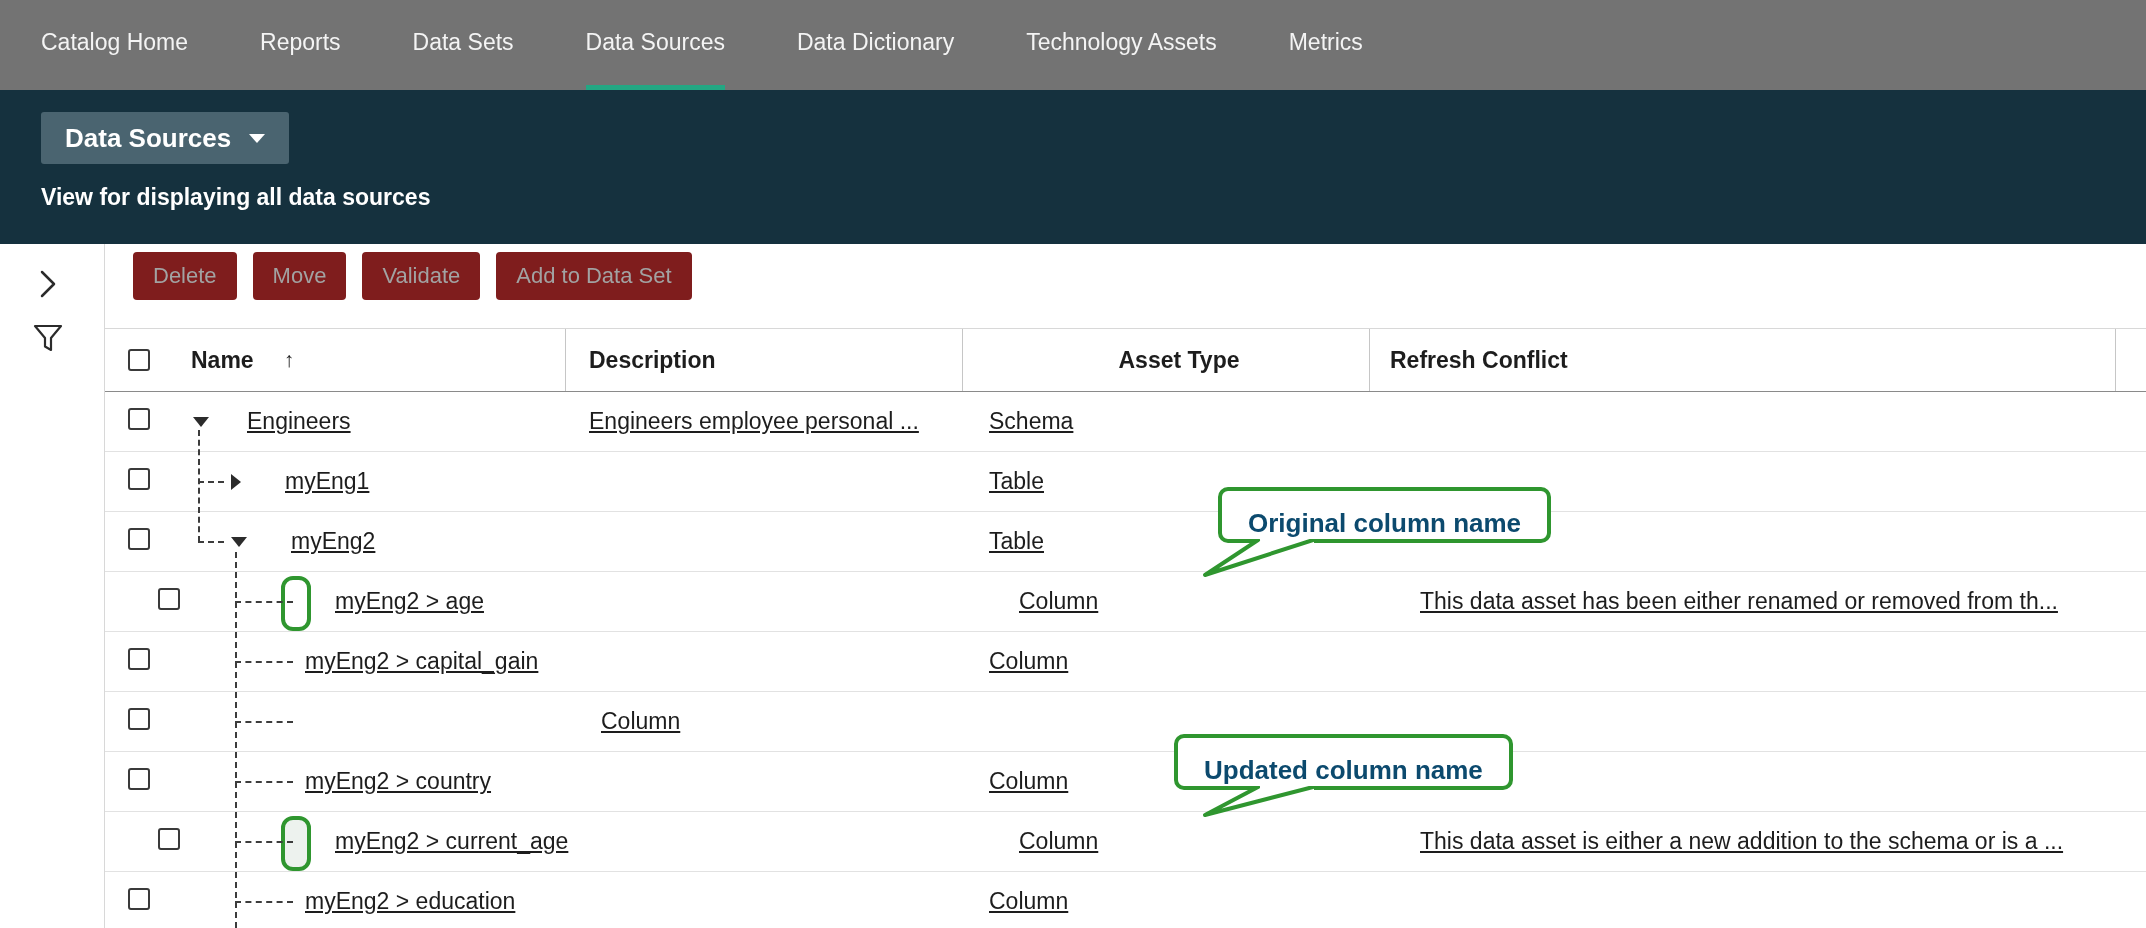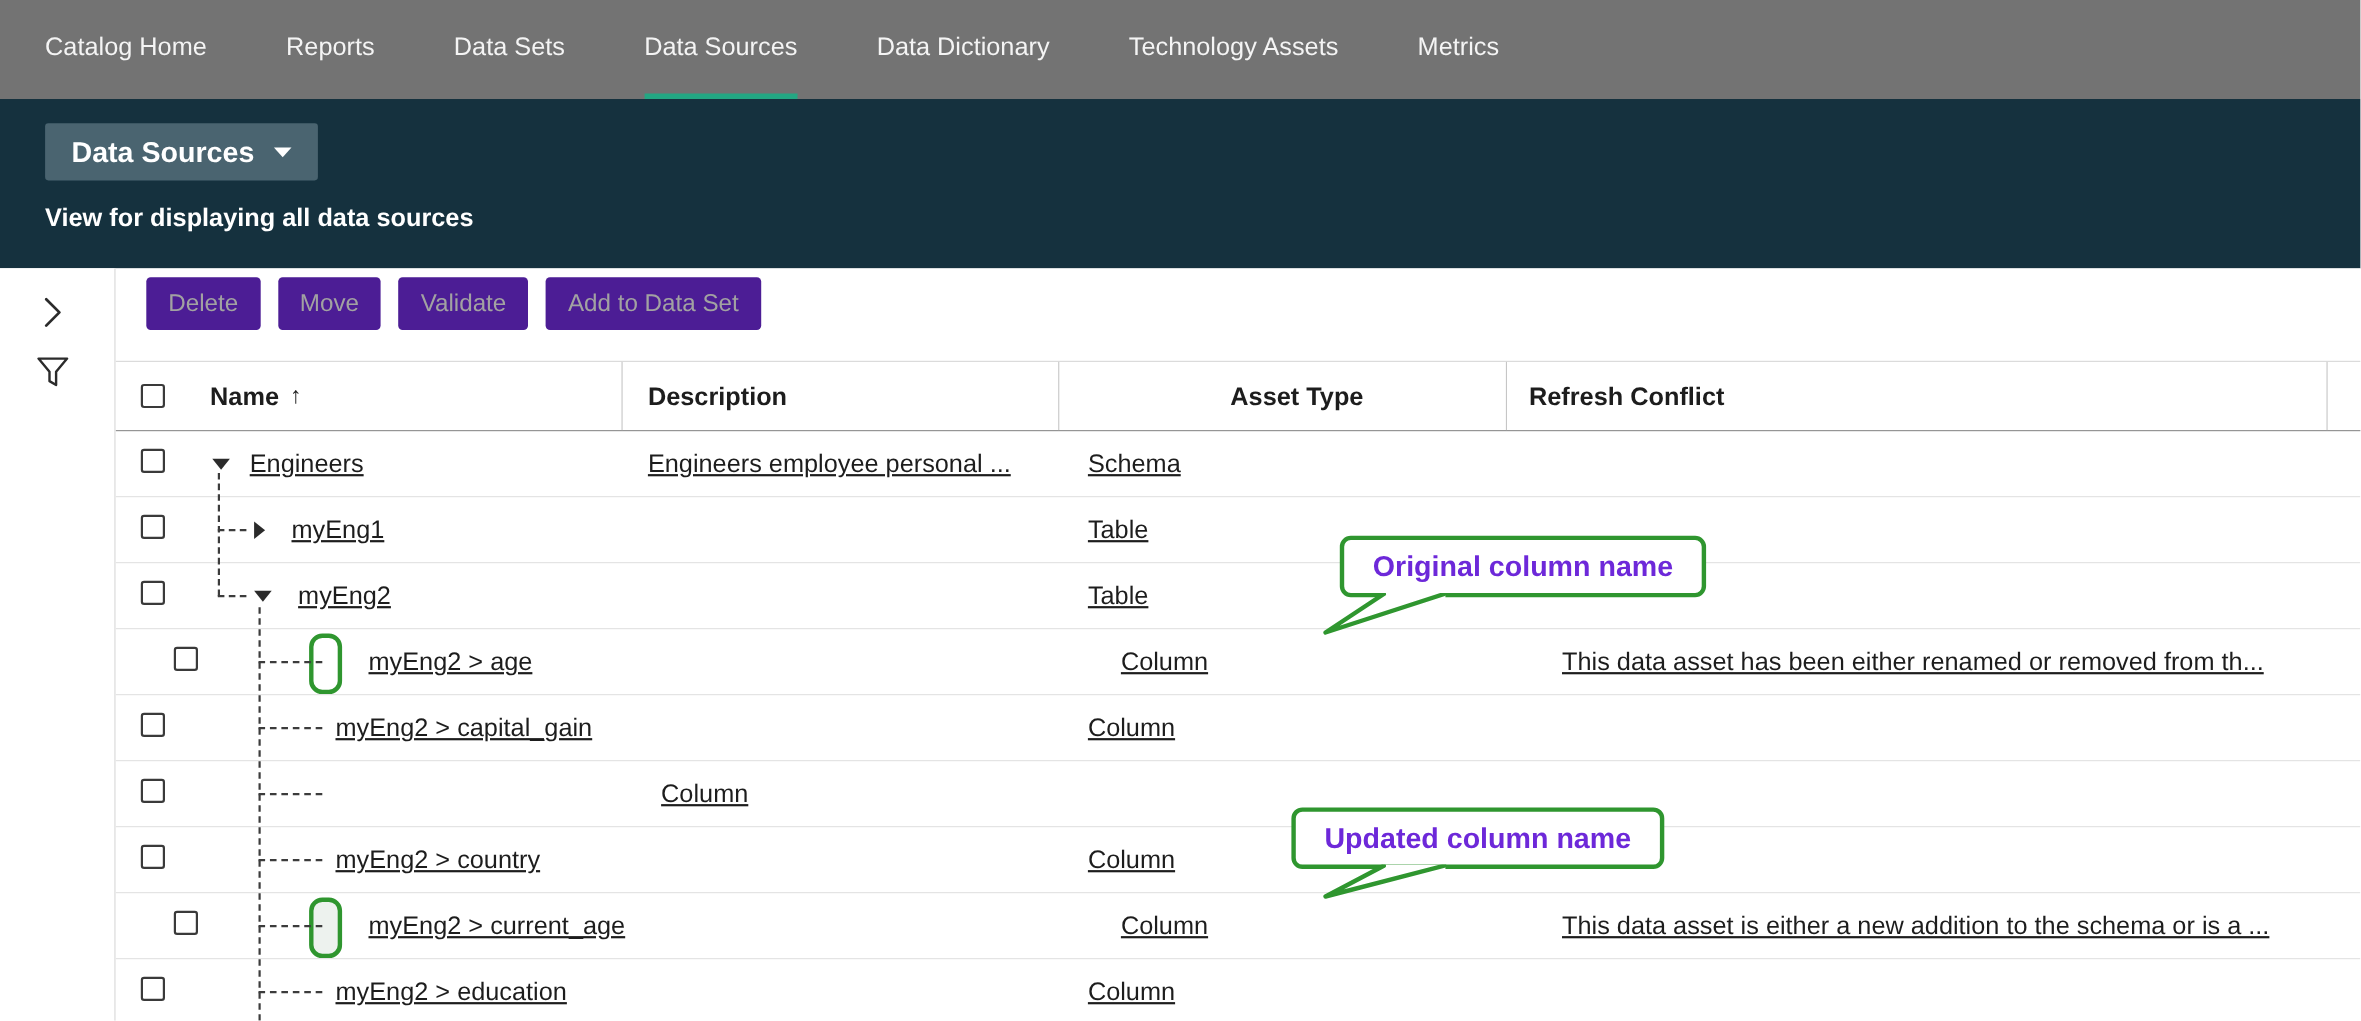--- a/index.html
+++ b/index.html
@@ -36,27 +36,27 @@
   
   .main { position:relative; height:684px; background:#fff; }
   .rail { position:absolute; left:0; top:0; width:105px; height:100%;
     border-right:1px solid #d8d8d8; background:#fff; }
   .rail-expand { position:absolute; left:36px; top:24px; cursor:pointer; }
   .rail-filter { position:absolute; left:31px; top:78px; cursor:pointer; }
   .content { margin-left:105px; }
 
   .toolbar { height:84px; padding:8px 0 0 28px; display:flex; gap:16px; align-items:flex-start; }
   .tb-btn {
-    height:48px; padding:0 20px; background:#4c1d95; color:#a2a2a2;
+    height:48px; padding:0 20px; background:#7f1d1d; color:#a2a2a2;
     font-family:inherit; font-size:22px; border:none; border-radius:4px; cursor:default;
   }
 
   
   .c0 { flex:0 0 73px; padding-left:23px; }
-  .c1 { flex:0 0 388px; display:flex; align-items:center; }
+  .c1 { flex:0 0 388px; display:flex; align-items:center;gap:20px; }
   .c2 { flex:0 0 397px; padding-left:23px; }
   .c3 { flex:0 0 407px; padding-left:26px;justify-content:center; }
   .c4 { flex:0 0 746px; padding-left:20px; white-space:nowrap; overflow:hidden; }
 
   .thead {
     height:64px; display:flex; align-items:stretch;
     border-top:1px solid #d8d8d8; border-bottom:1px solid #8a8a8a;
     font-weight:bold; font-size:23px;
   }
   .thead > div { display:flex; align-items:center; }
@@ -91,23 +91,23 @@
   .row.filled .row-outline { background:#edf2ee; }
 
   
   .tree { position:absolute; left:0; top:0; width:100%; height:100%;
     pointer-events:none; z-index:2; }
   .vd { position:absolute; width:0; border-left:2px dashed #3c3c3c; }
   .hd { position:absolute; height:0; border-top:2px dashed #3c3c3c; }
 
   
   .callout {
-    position:absolute; height:56px; display:flex; align-items:center;
+    position:absolute; height:56px; display:flex; align-items:flex-end;
     padding:0 26px; background:#fff; border:4px solid #2f962f;
-    border-radius:10px; font-size:26px; font-weight:600; color:#6d28d9; z-index:5;
+    border-radius:10px; font-size:26px; font-weight:600; color:#0c4a6e; z-index:5;
   }
   .tail { position:absolute; z-index:6; pointer-events:none; }
 </style>
 </head>
 <body>
 
 <nav class="topnav">
   <div class="nav-item">
       <span>Catalog Home</span>
     </div>

